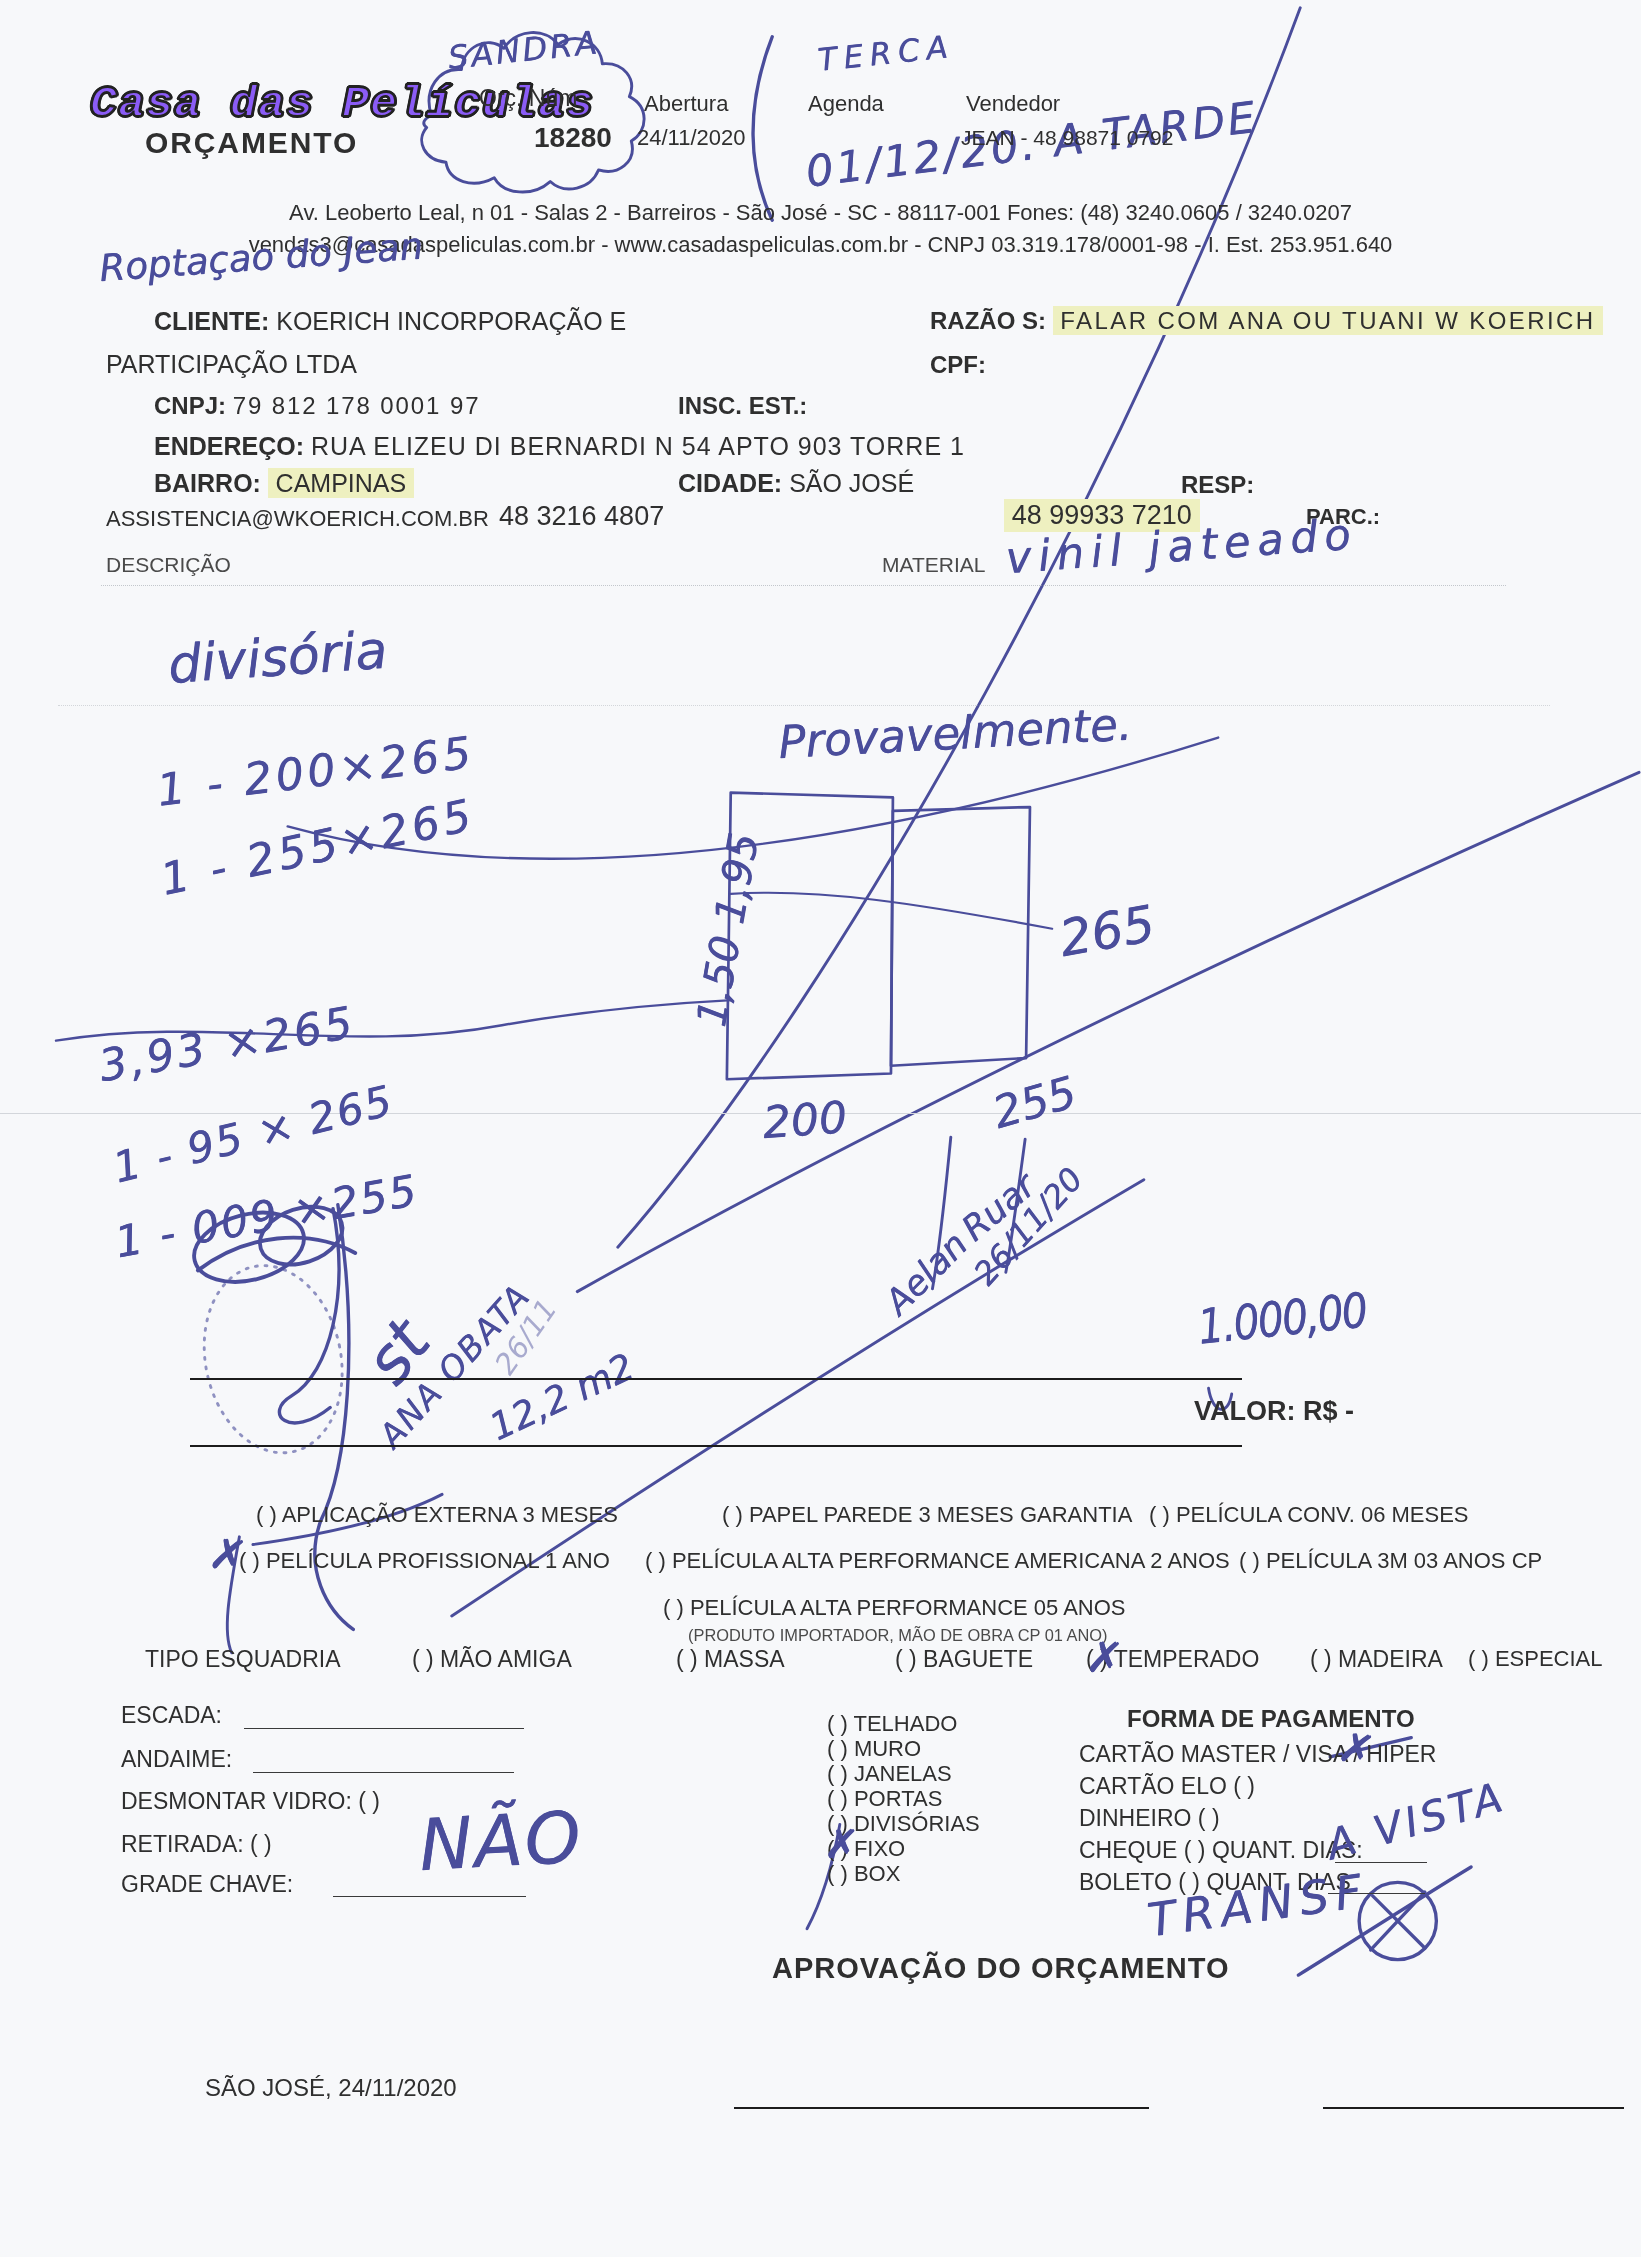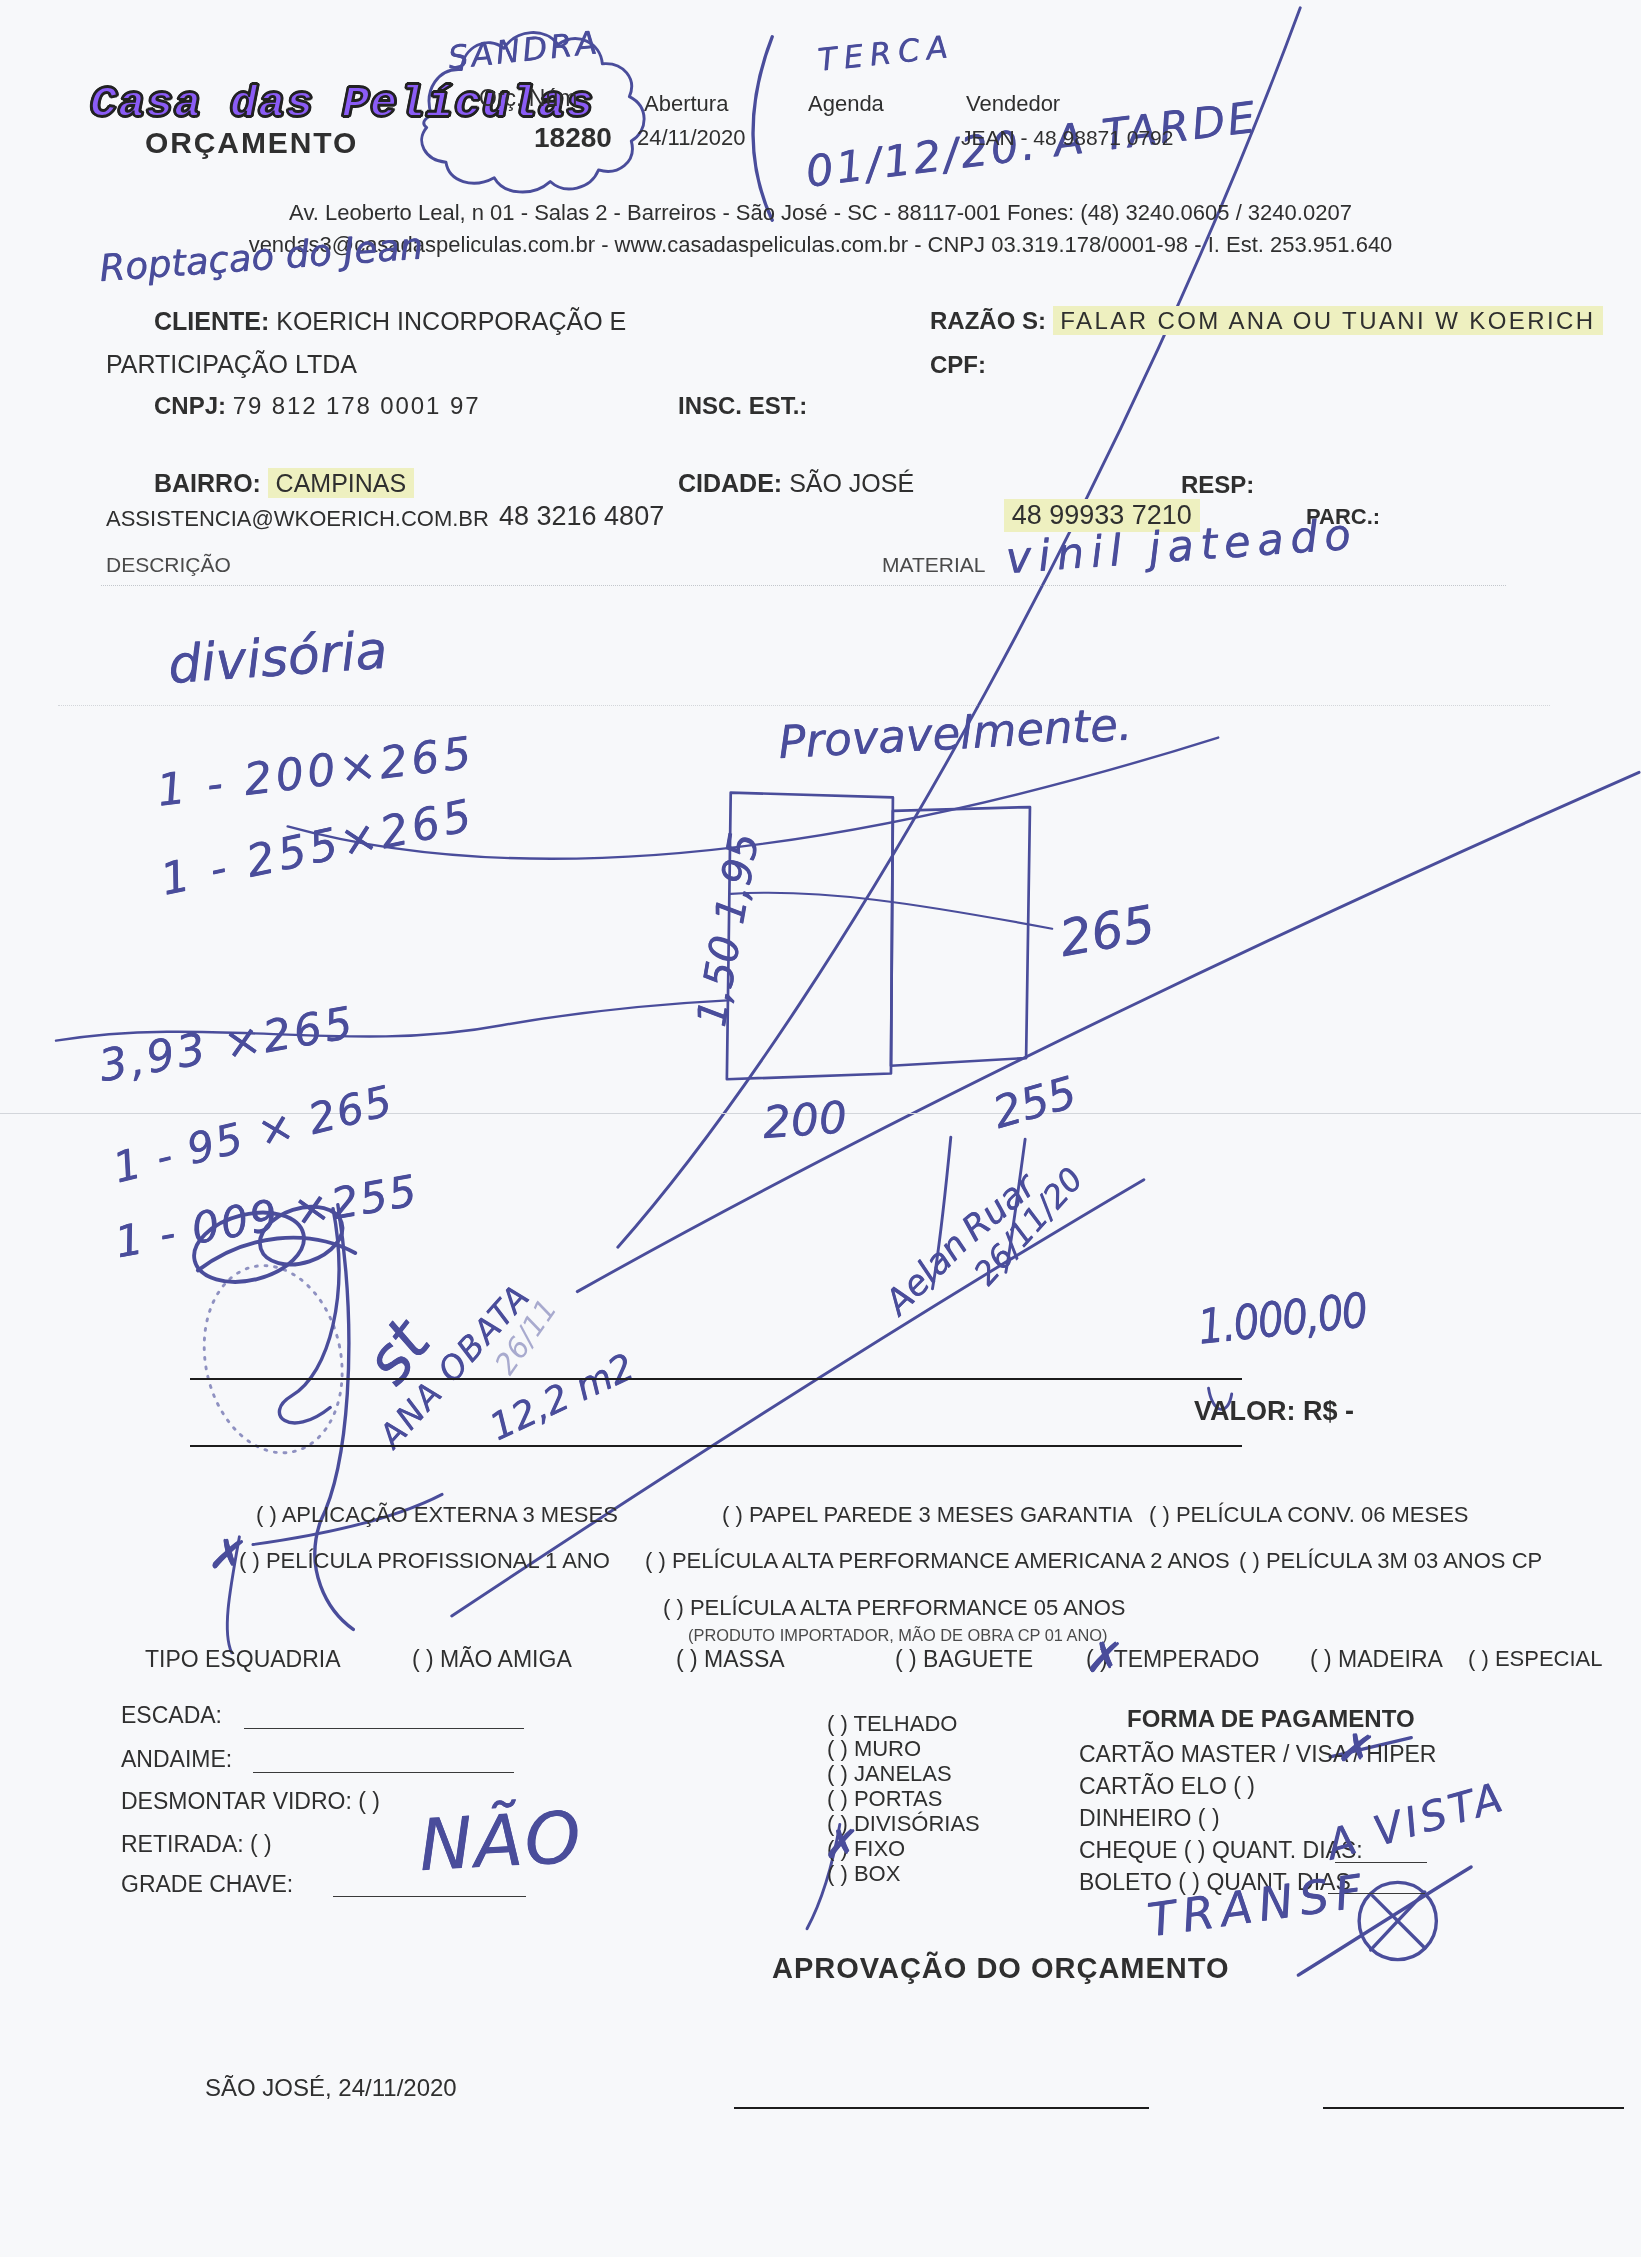--- a/index.html
+++ b/index.html
@@ -106,20 +106,24 @@
     <span class="hl p" style="letter-spacing:2.4px;">FALAR COM ANA OU TUANI W KOERICH</span>
   </div>
   <div class="abs b p" style="left:882px;top:351px;font-size:24px;">CPF:</div>
 
   <div class="abs" style="left:106px;top:392px;font-size:24px;">
     <span class="b p">CNPJ:</span>
     <span class="p" style="letter-spacing:1.9px;">79 812 178 0001 97</span>
   </div>
   <div class="abs b p" style="left:630px;top:392px;font-size:24px;">INSC. EST.:</div>
 
+  <div class="abs" style="left:106px;top:432px;font-size:25px;">
+    <span class="b p">ENDEREÇO:</span>
+    <span class="p" style="letter-spacing:1px;">RUA ELIZEU DI BERNARDI N 54 APTO 903 TORRE 1</span>
+  </div>
 
   <div class="abs" style="left:106px;top:469px;font-size:25px;">
     <span class="b p">BAIRRO:</span>
     <span class="hl p">CAMPINAS</span>
   </div>
   <div class="abs" style="left:630px;top:469px;font-size:25px;">
     <span class="b p">CIDADE:</span>
     <span class="p">SÃO JOSÉ</span>
   </div>
   <div class="abs b p" style="left:1133px;top:471px;font-size:24px;">RESP:</div>

